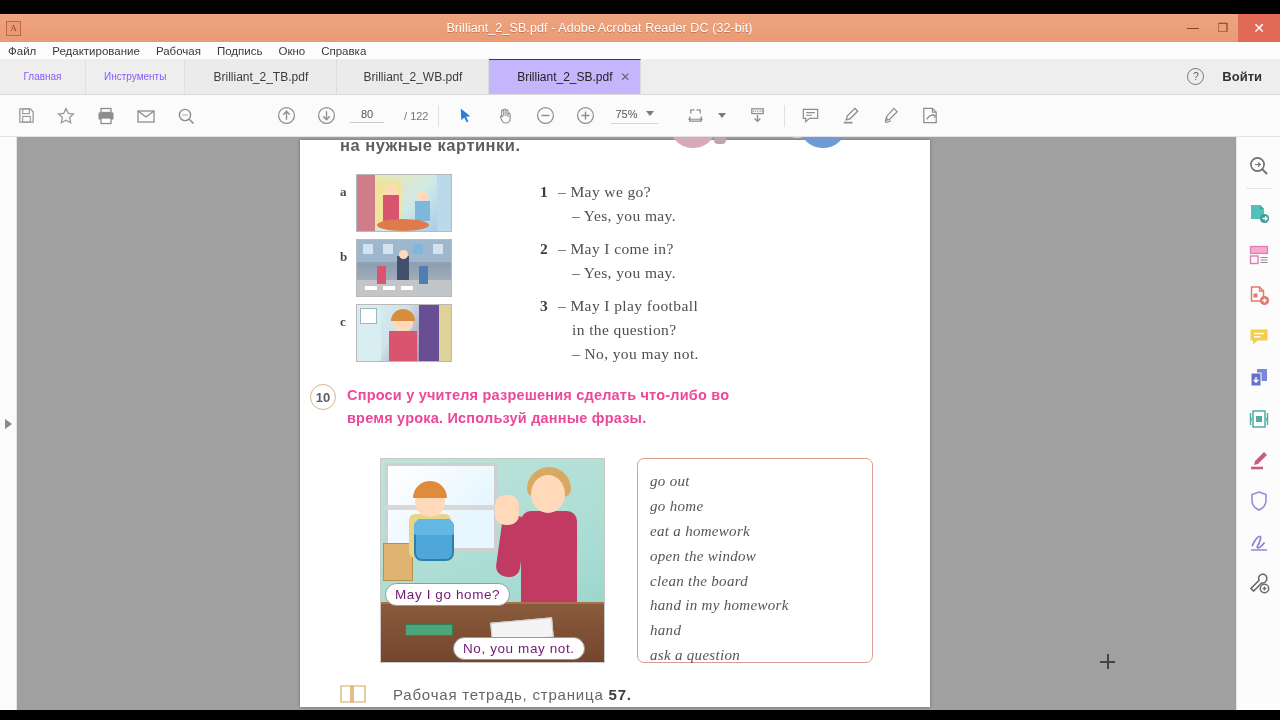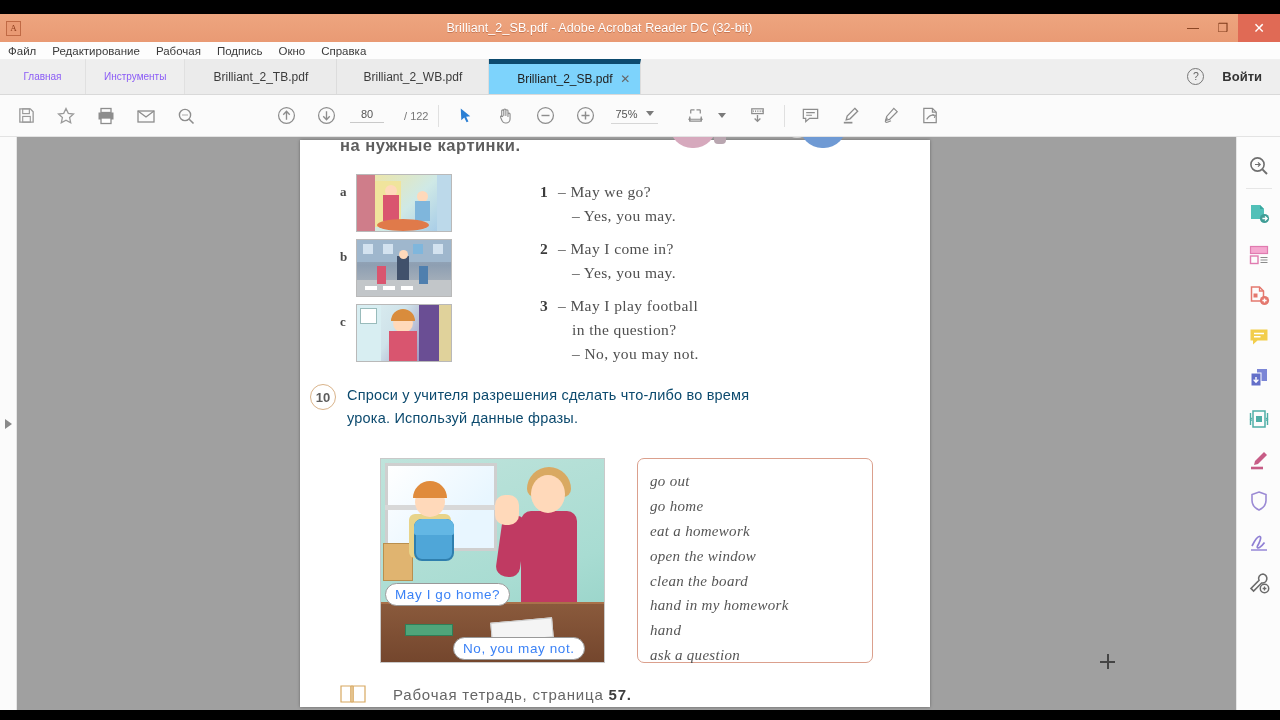--- a/index.html
+++ b/index.html
@@ -46,21 +46,21 @@
     height:35px; display:flex;align-items:center;justify-content:center;
     font-size:10px; color:#8b5cf6; padding:0 18px; min-width:90px;
     border-right:1px solid #e0e0e0;
   }
   .navtab.home{ min-width:86px; }
   .doctab{
     height:35px; display:flex;align-items:center;justify-content:center;
     font-size:12px; color:#3c3c3c; width:152px; position:relative;
     background:#ebebeb; border-right:1px solid #dcdcdc;
   }
-  .doctab.active{ background:#7dd3fc; border-top:5px solid #0c4a6e; color:#222;margin-top:16px; }
+  .doctab.active{ background:#c4b5fd; border-top:1px solid #0c4a6e; color:#222;margin-top:16px; }
   .tab-close{ position:absolute; right:10px; top:50%; transform:translateY(-50%);
     font-size:12px; color:#666; }
   .tabbar-spacer{ flex:1; }
   .tab-right{ display:flex; align-items:center; gap:18px; padding:0 18px 0 0; height:35px;}
   .help-circle{ width:17px;height:17px;border-radius:50%;border:1.3px solid #777;
     font-size:10.5px;line-height:14px;text-align:center;color:#666; }
   .signin{ font-size:13px; color:#333; font-weight:bold; }
 
   
   .toolbar{
@@ -131,21 +131,21 @@
   .dlg-num{ font-weight:bold; width:18px; color:#3c3c3c; }
   .dlg-lines div{ white-space:nowrap; letter-spacing:.4px;}
 
   .ex10{ position:absolute; left:10px; top:244px; display:flex; }
   .ex-badge{
     width:26px;height:26px;border-radius:50%;border:1.4px solid #d9b38a;
     display:flex;align-items:center;justify-content:center;
     font-size:13px;color:#5d5d5d;font-weight:bold; margin-right:11px; flex:none;
     font-family:"Liberation Sans", sans-serif;
   }
-  .ex-text{ font-size:14.5px;font-weight:normal;color:#0c4a6e;line-height:1.62;
+  .ex-text{ font-size:14.5px;font-weight:bold;color:#ec4899;line-height:1.62;
     width:430px; letter-spacing:.2px;}
 
   .ex10-body{ position:absolute; left:80px; top:318px; display:flex; gap:32px; }
   .scene{ width:225px;height:205px;border:1px solid #c9c9c9; position:relative;
     overflow:hidden; background:#cfe8e0; }
 
   .phrasebox{
     width:236px;height:205px;border:1.6px solid #dba08d; border-radius:7px;
     background:#fff; padding:10px 0 0 12px;
     font-family:"Liberation Serif", serif; font-size:15px;color:#555; line-height:1.66;
@@ -176,21 +176,21 @@
   .s-t-hair{ position:absolute;left:146px;top:8px;width:44px;height:30px;border-radius:22px 22px 8px 8px;background:#d9a962;}
   .s-t-body{ position:absolute;left:140px;top:52px;width:56px;height:108px;background:#c03a62;border-radius:10px 10px 0 0;}
   .s-t-arm{ position:absolute;left:118px;top:56px;width:24px;height:62px;background:#c03a62;border-radius:10px;transform:rotate(8deg);}
   .s-t-hand{ position:absolute;left:114px;top:36px;width:24px;height:30px;border-radius:10px;background:#ffd9ba;}
   .s-t-skirt{ position:absolute;left:142px;top:158px;width:52px;height:32px;background:#9a9aa8;}
   .s-books{ position:absolute;left:24px;bottom:26px;width:48px;height:12px;background:#4fa57a;border:1px solid #2f7f58;}
   .s-papers{ position:absolute;left:110px;bottom:22px;width:62px;height:20px;background:#f4f4f4;border:1px solid #ccc;transform:rotate(-5deg);}
 
   .bubble{
     position:absolute; background:#fff; border:1.5px solid #999; border-radius:13px;
-    font-family:"Liberation Sans", sans-serif; color:#3b82f6; font-size:13.5px;
+    font-family:"Liberation Sans", sans-serif; color:#701a75; font-size:13.5px;
     padding:3px 9px; white-space:nowrap; letter-spacing:.6px;
   }
   .bub1{ left:4px; top:124px; }
   .bub2{ left:72px; top:178px; }
 
   .th-a{background:linear-gradient(135deg,#f4e59a 0%,#cfe9e6 55%,#9fc6e8 100%);}
   .th-b{background:linear-gradient(180deg,#9fb3c8 0%,#8e9fb2 45%,#b7bcc0 100%);}
   .th-c{background:linear-gradient(120deg,#dff0f2 0%,#cfe3ea 40%,#7a5ea0 100%);}
   .tf{ position:absolute; }
 

